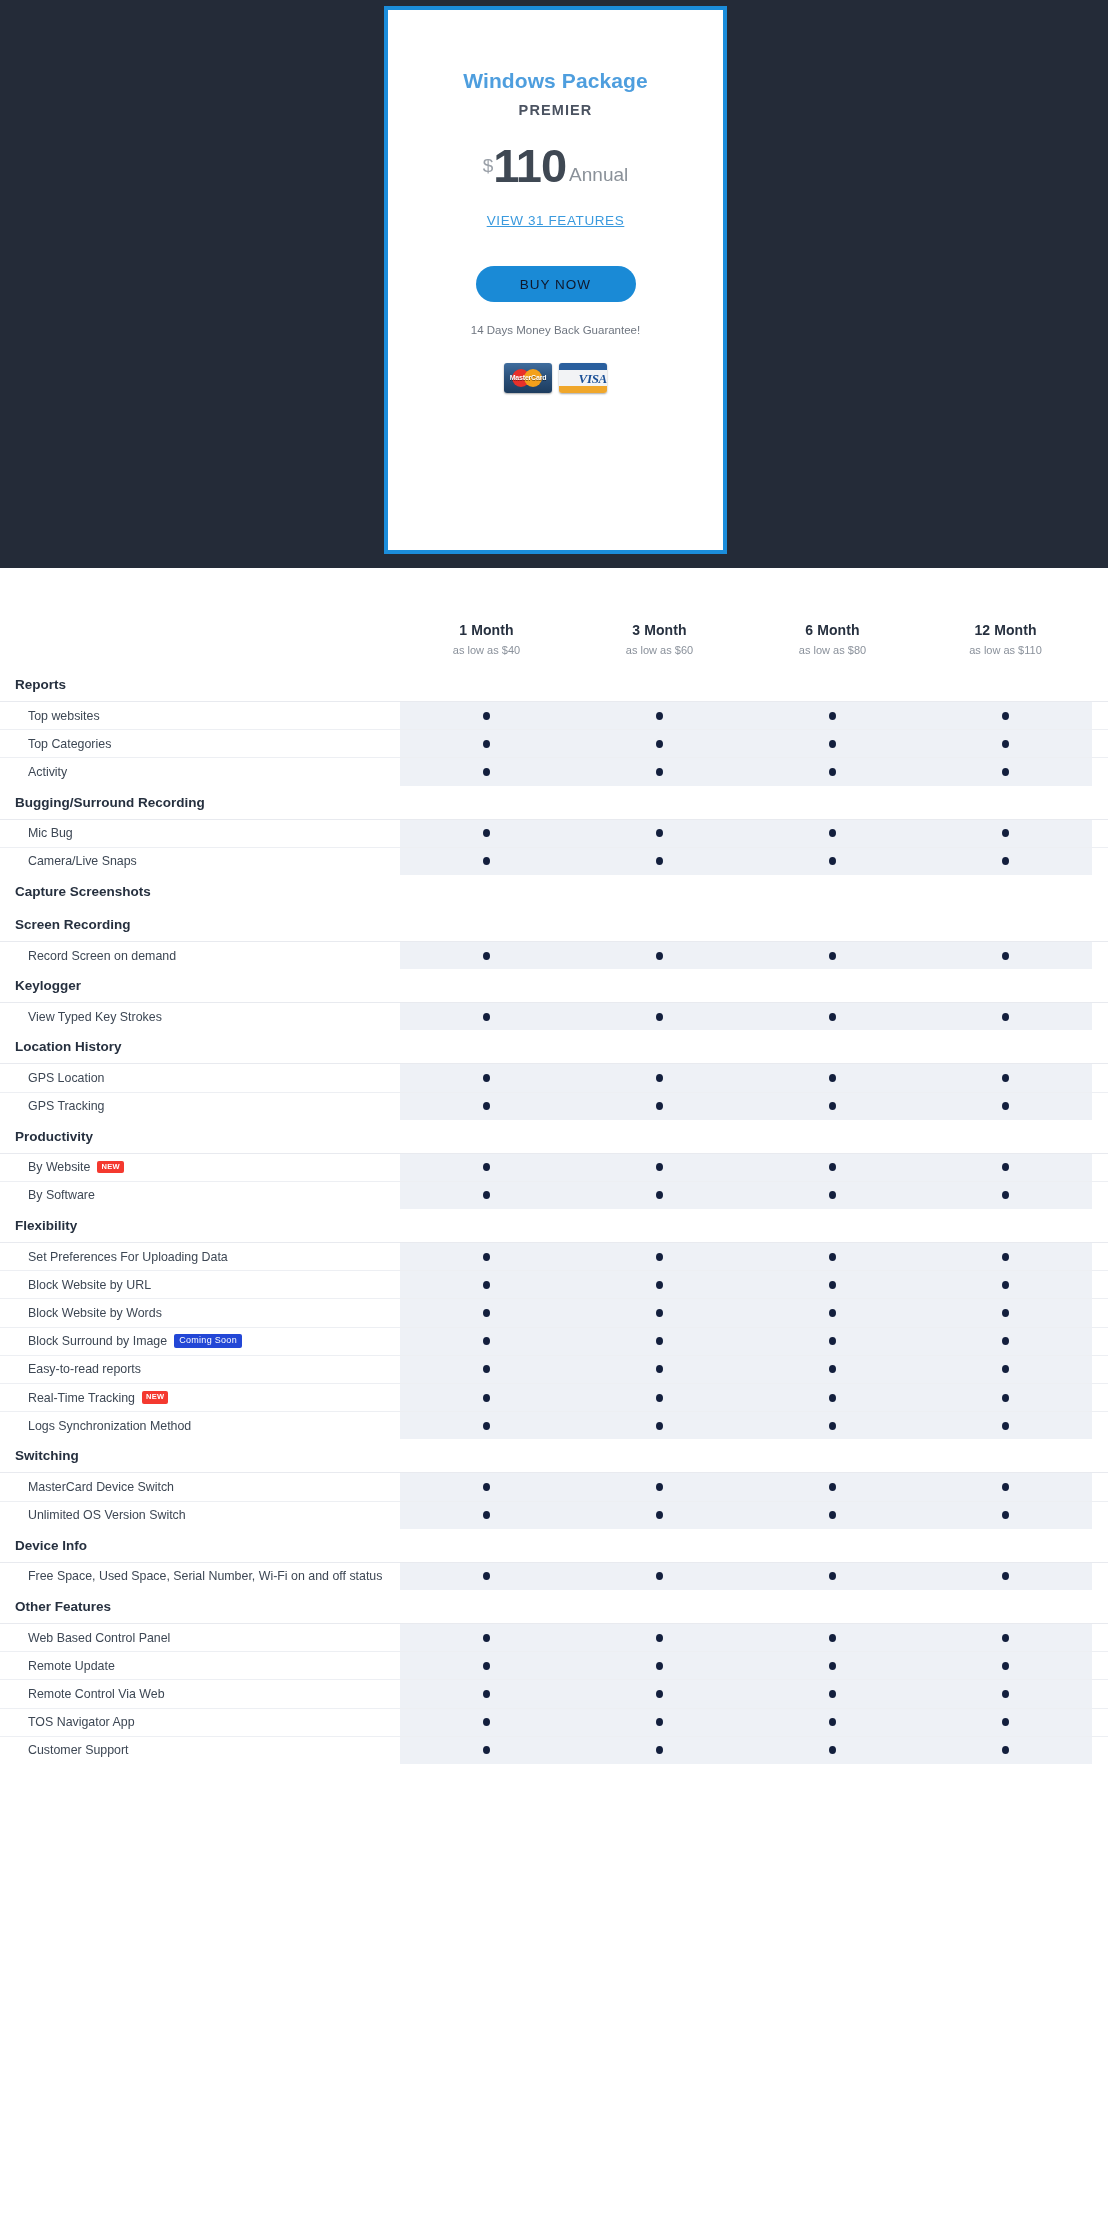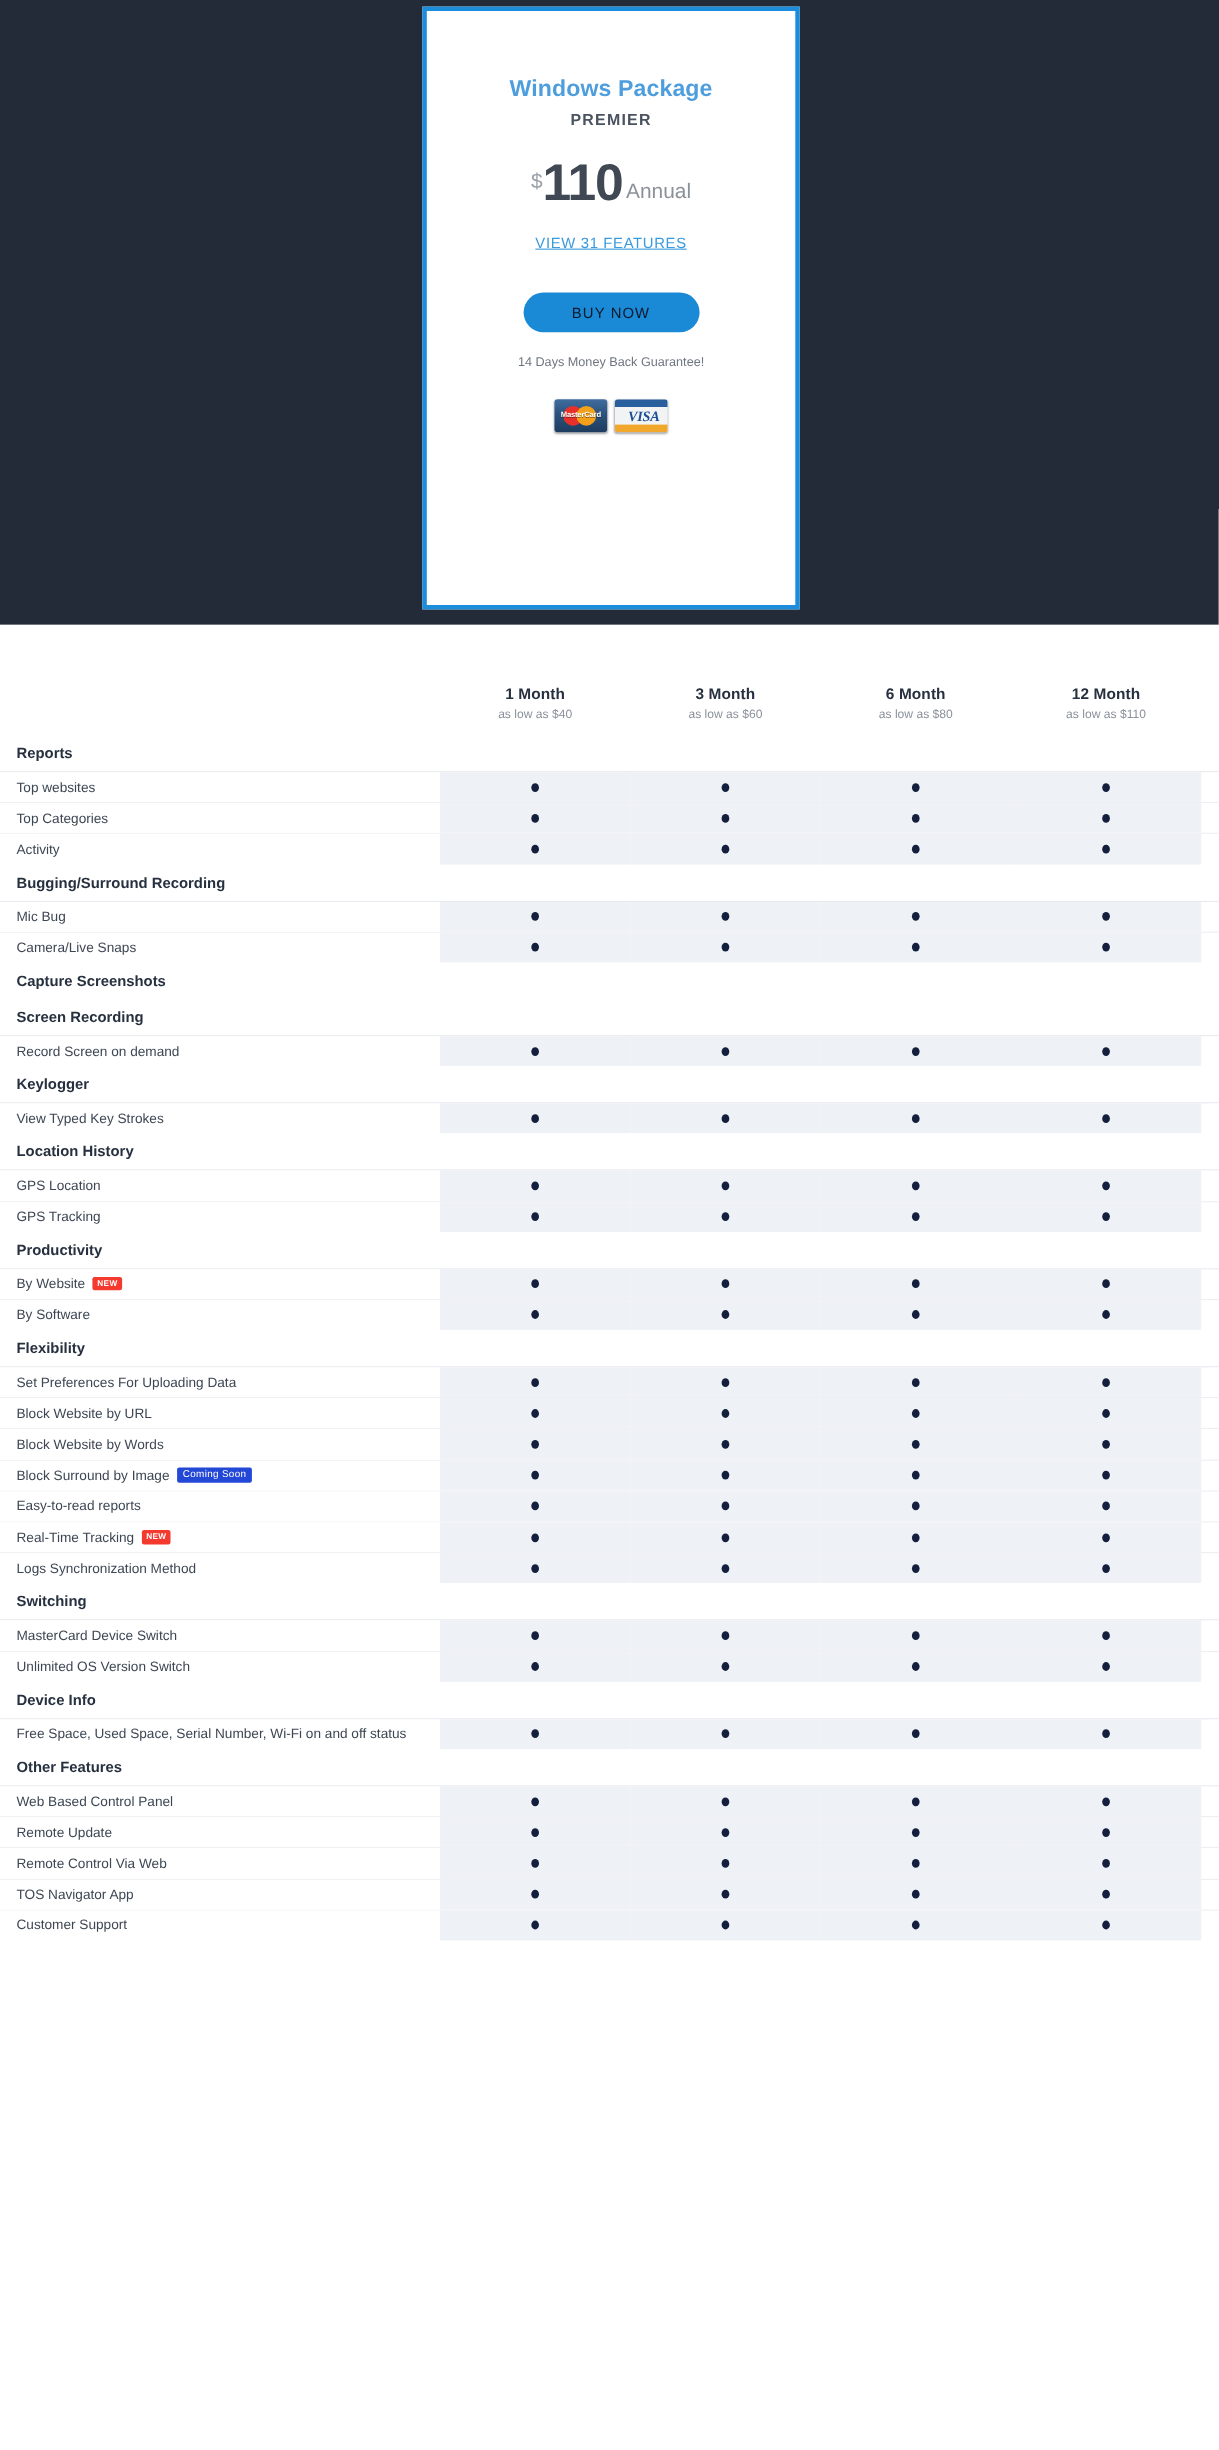--- a/index.html
+++ b/index.html
@@ -122,21 +122,21 @@
   .mc-c2 { left: 20px; background: #f3a01b; }
   .mc-word {
     position: absolute; left: 0; right: 0; top: 11px; text-align: center;
     font-size: 7px; font-weight: bold; color: #ffffff; letter-spacing: -.2px;
     text-shadow: 0 1px 0 rgba(0,0,0,.45);
   }
   .card-visa { background: #f2f3f5; }
   .visa-top { position: absolute; top: 0; left: 0; right: 0; height: 7px; background: #2a5f9e; }
   .visa-bot { position: absolute; bottom: 0; left: 0; right: 0; height: 7px; background: #f0a72b; }
   .visa-word {
-    position: absolute; left: 12px; right: 0; top: 8px; text-align: left;
+    position: absolute; left: 12px; right: 0; top: 8px; text-align: right;
     font-size: 13px; font-style: italic; font-weight: bold; color: #1a4f96;
     letter-spacing: -.3px; font-family: "Liberation Serif", serif;
   }
 
   
   .table-wrap { width: 1108px; background: #ffffff; position: relative; }
   .thead {
     display: flex;
     height: 100px;
     align-items: flex-end;
@@ -171,21 +171,21 @@
   }
   .frow {
     display: flex;
     height: 28.2px;
     align-items: center;
     border-top: 1px solid #edeff3;
   }
   .frow.first-in-group { border-top: 1px solid #e8eaef; }
   .flabel {
     width: 400px;
-    padding-left: 15px;
+    padding-left: 28px;
     font-size: 12.4px;
     color: #3d4754;
     display: flex;
     align-items: center;
     gap: 7px;
     height: 100%;
     background: #ffffff;
   }
   .fcell {
     width: 173px;

